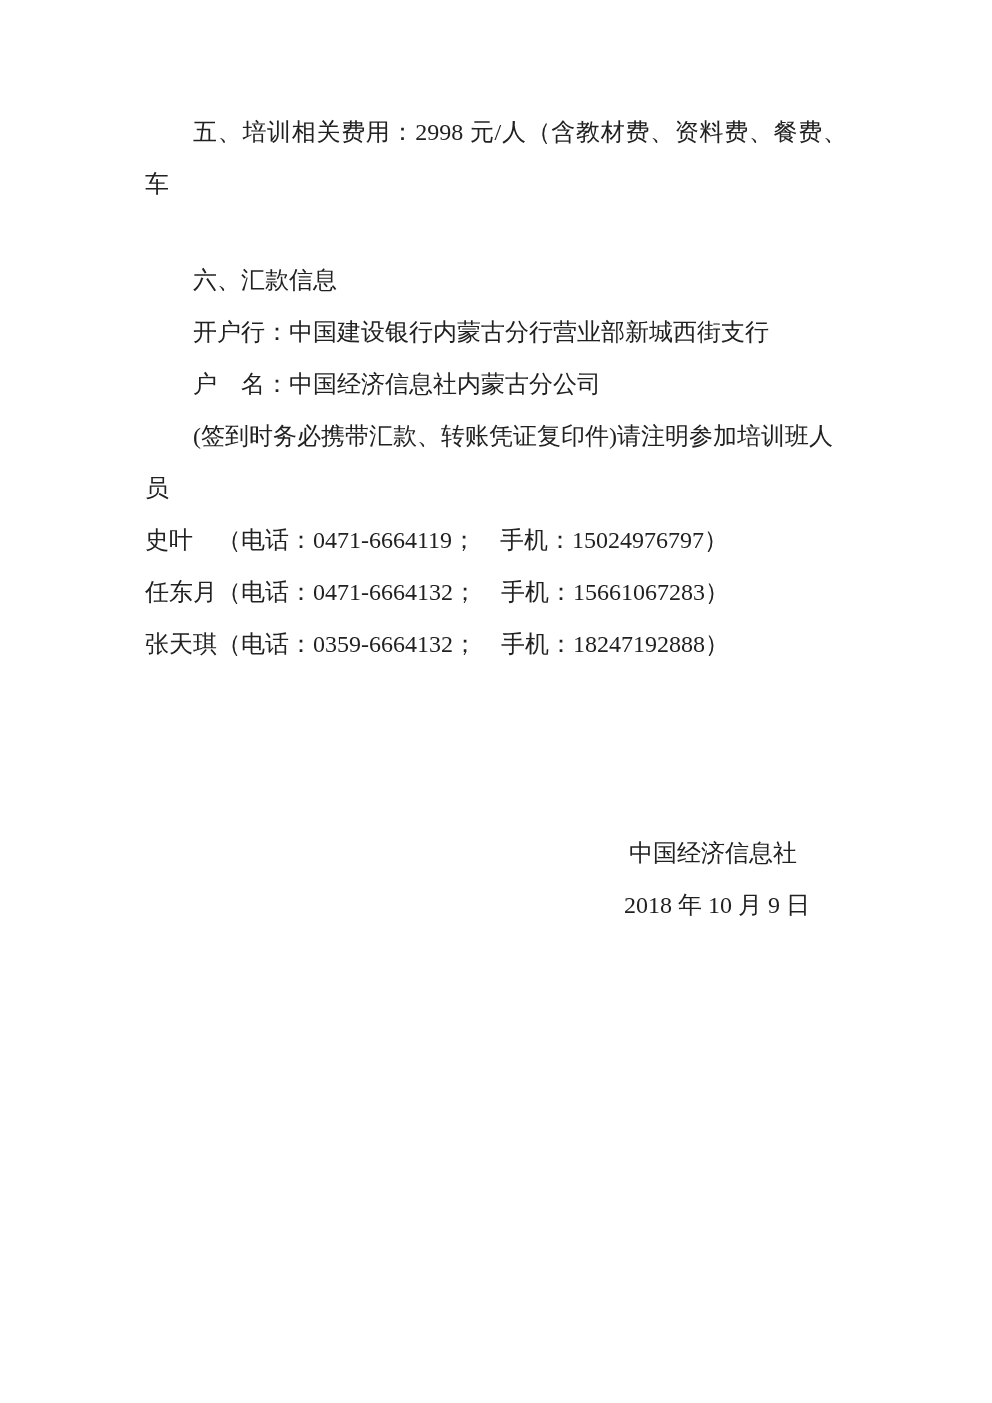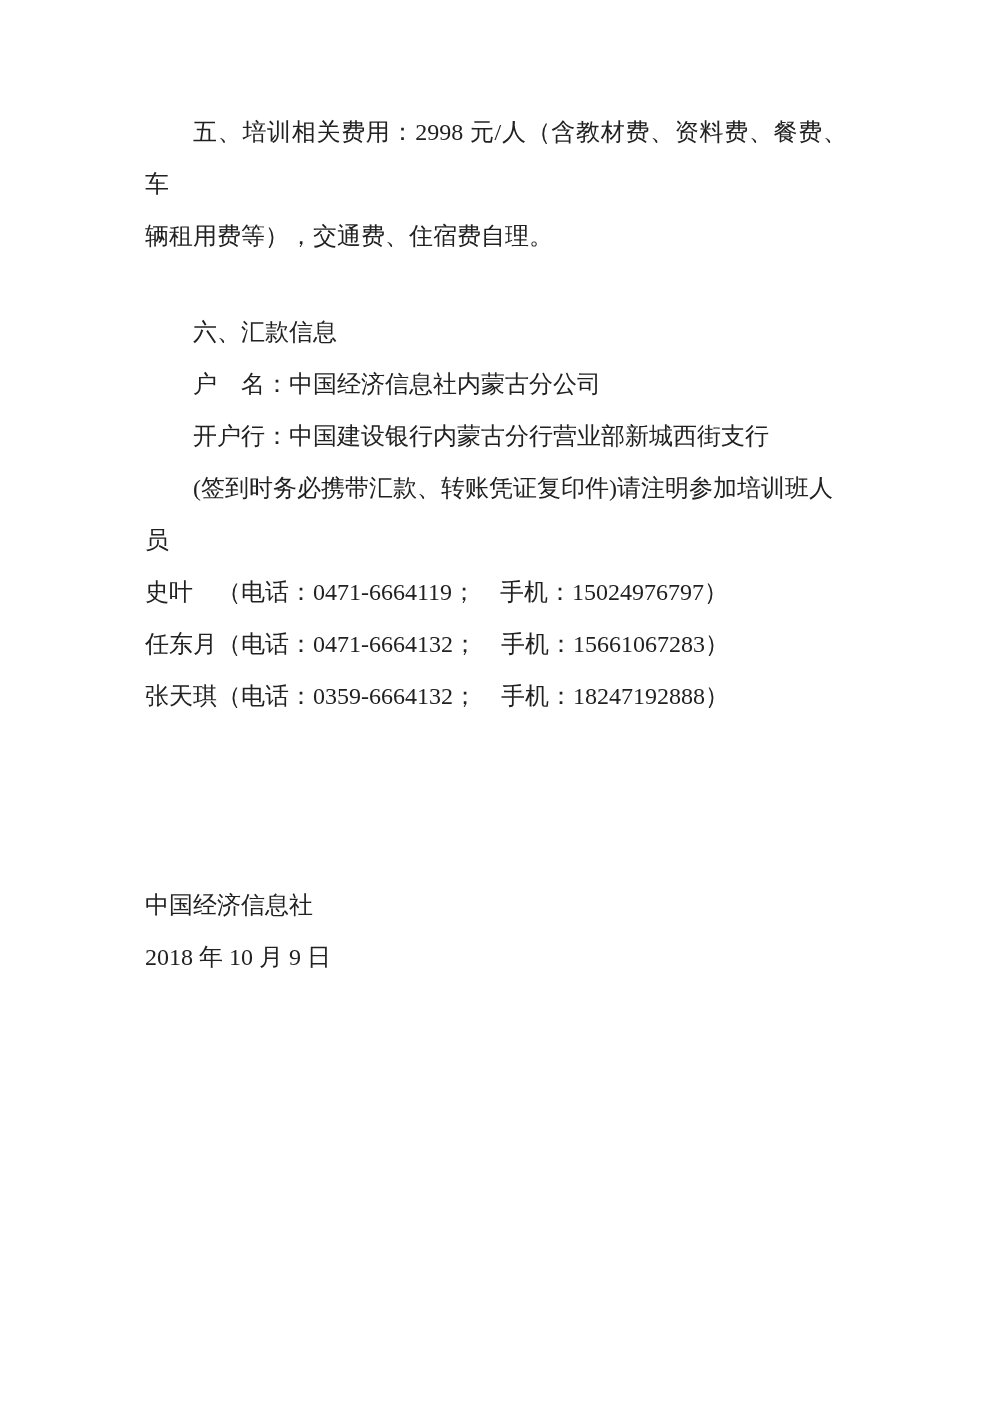--- a/index.html
+++ b/index.html
@@ -23,41 +23,40 @@
   }
   .para { margin: 0; }
   .indent-line { text-indent: 48px; }
   .justify-full {
     text-align: justify;
     text-align-last: justify;
   }
   .sec-gap { margin-top: 44px; }
   .sig-block {
     margin-top: 157px;
-    text-align: left;
+    text-align: right;
   }
   .sig-org { margin-right: 50px; }
   .sig-date { margin-right: 37px; }
   .attachment { margin-top: 49px; }
 </style>
 </head>
 <body>
 
 <div class="page">
 
   <div class="para">
     <div class="indent-line justify-full">五、培训相关费用：2998 元/人（含教材费、资料费、餐费、车</div>
-    <div>辆租用费等），交通费、住宿费自理。</div>
   </div>
 
   <div class="para indent-line sec-gap">六、汇款信息</div>
 
+  <div class="para indent-line">开户行：中国建设银行内蒙古分行营业部新城西街支行</div>
+
   <div class="para indent-line">户　名：中国经济信息社内蒙古分公司</div>
-
-  <div class="para indent-line">开户行：中国建设银行内蒙古分行营业部新城西街支行</div>
 
 
   <div class="para">
     <div class="indent-line">(签到时务必携带汇款、转账凭证复印件)请注明参加培训班人员</div>
   </div>
 
 
   <div class="para">史叶　（电话：0471-6664119；　手机：15024976797）</div>
 
   <div class="para">任东月（电话：0471-6664132；　手机：15661067283）</div>

